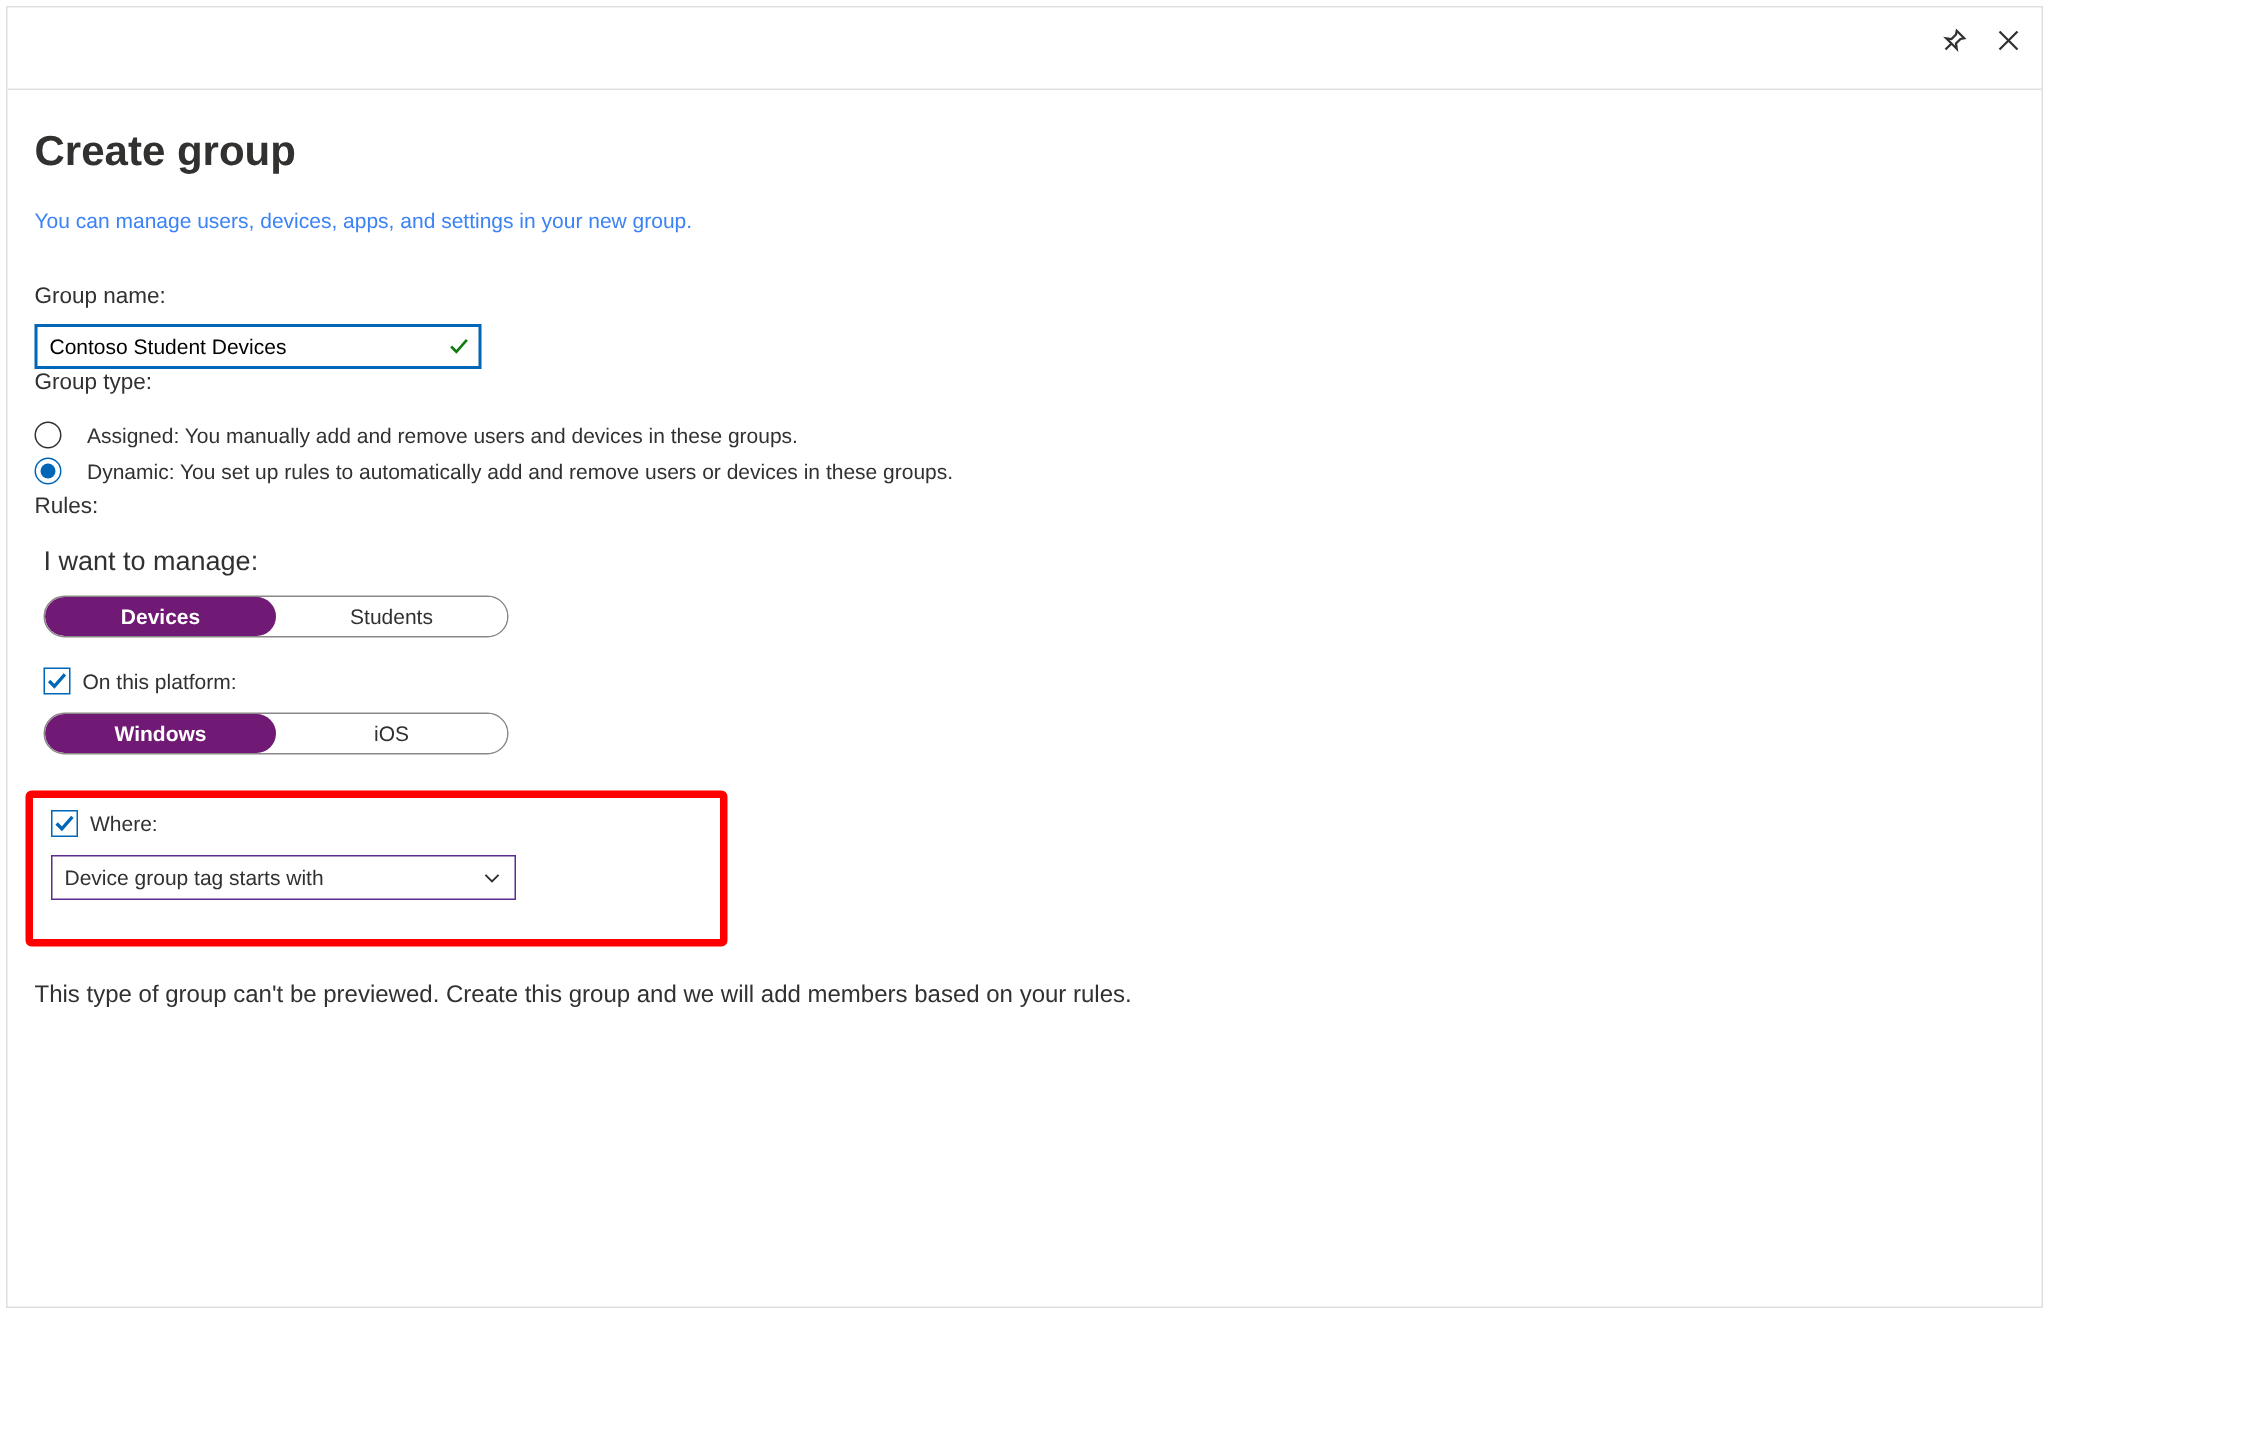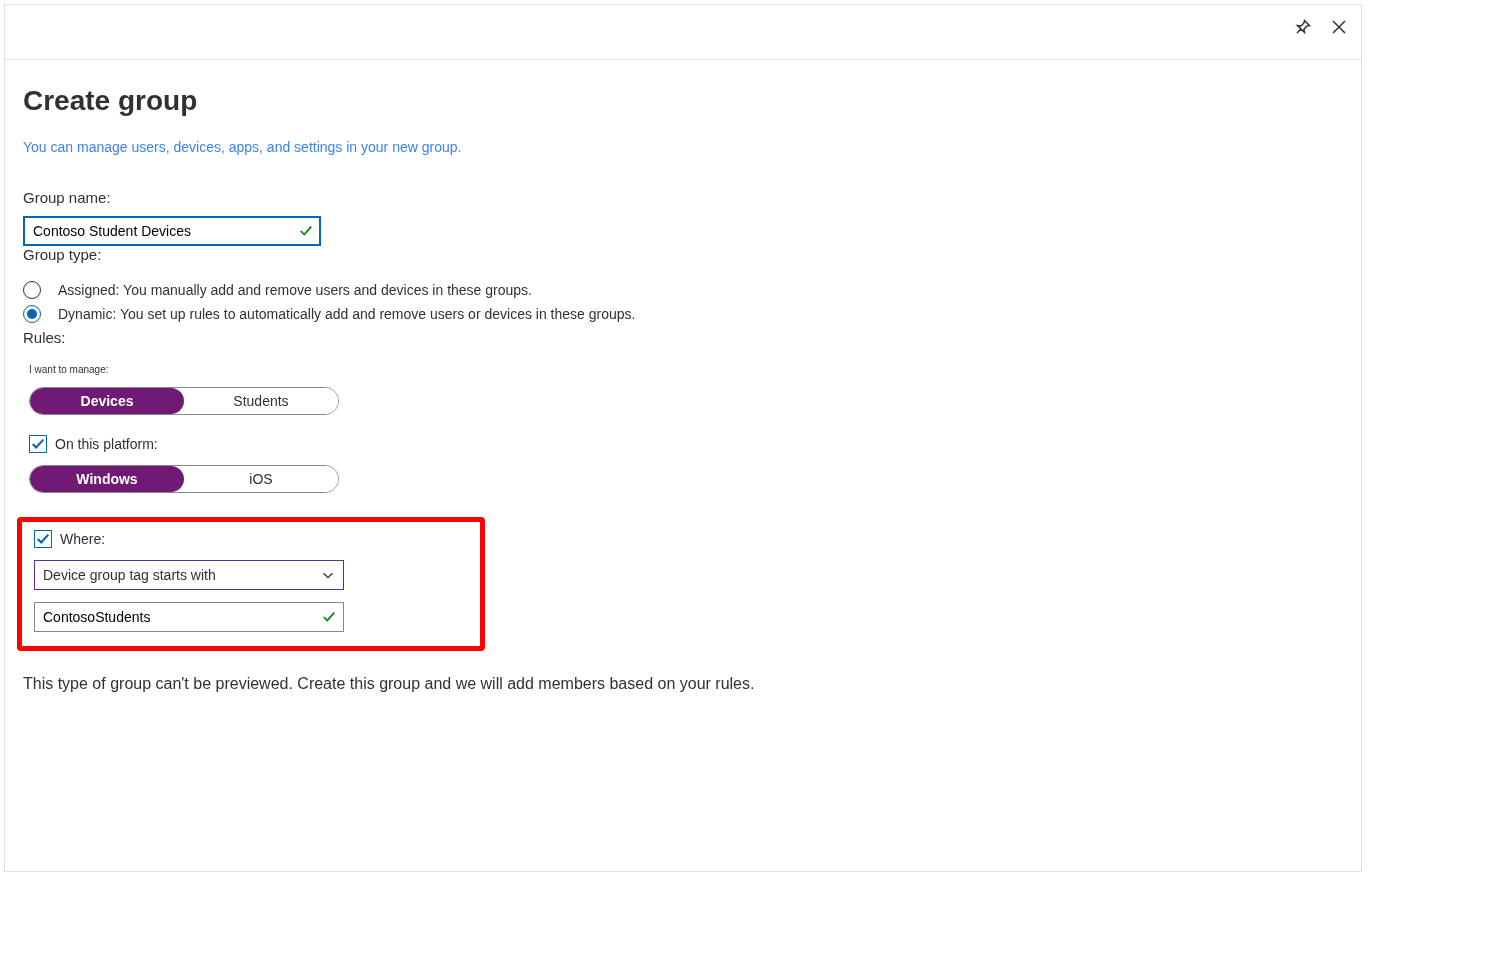--- a/index.html
+++ b/index.html
@@ -125,21 +125,21 @@
       background: #0067b8;
     }
     .radio-label {
       font-size: 14px;
       color: #323130;
     }
     .rules-indent {
       padding-left: 6px;
     }
     .sub-label {
-      font-size: 10px;
+      font-size: 18px;
       color: #323130;
       margin-bottom: 12px;
       margin-top: 8px;
     }
     .pill-toggle {
       width: 310px;
       height: 28px;
       border: 1px solid #8a8886;
       border-radius: 14px;
       display: flex;
@@ -301,24 +301,18 @@
           <span class="checkbox-label">Where:</span>
         </div>
 
         <div class="dropdown">
           <span>Device group tag starts with</span>
           <svg class="dropdown-chevron" viewBox="0 0 16 16" fill="none" stroke="currentColor" stroke-width="1.5">
             <path d="M3 6 L8 11 L13 6"></path>
           </svg>
         </div>
 
-        <div class="text-input-wrap" style="width:310px;">
-          <input class="text-input plain" type="text" value="ContosoStudents" style="">
-          <svg class="input-check" viewBox="0 0 16 16" fill="none" stroke="currentColor" stroke-width="2">
-            <path d="M2 8 L6 12 L14 3"></path>
-          </svg>
-        </div>
       </div>
     </div>
 
     <p class="footer-text">This type of group can't be previewed. Create this group and we will add members based on your rules.</p>
   </div>
 </div>
 
 </body></html>

